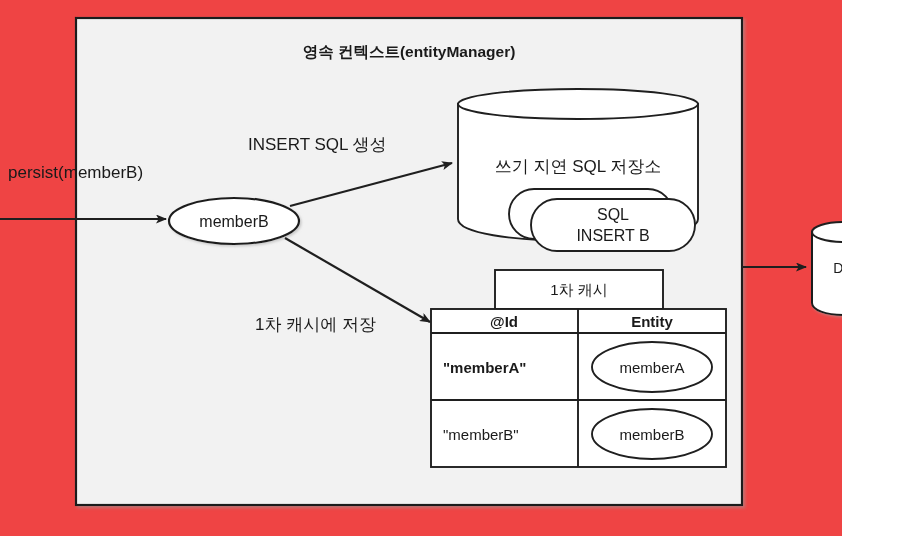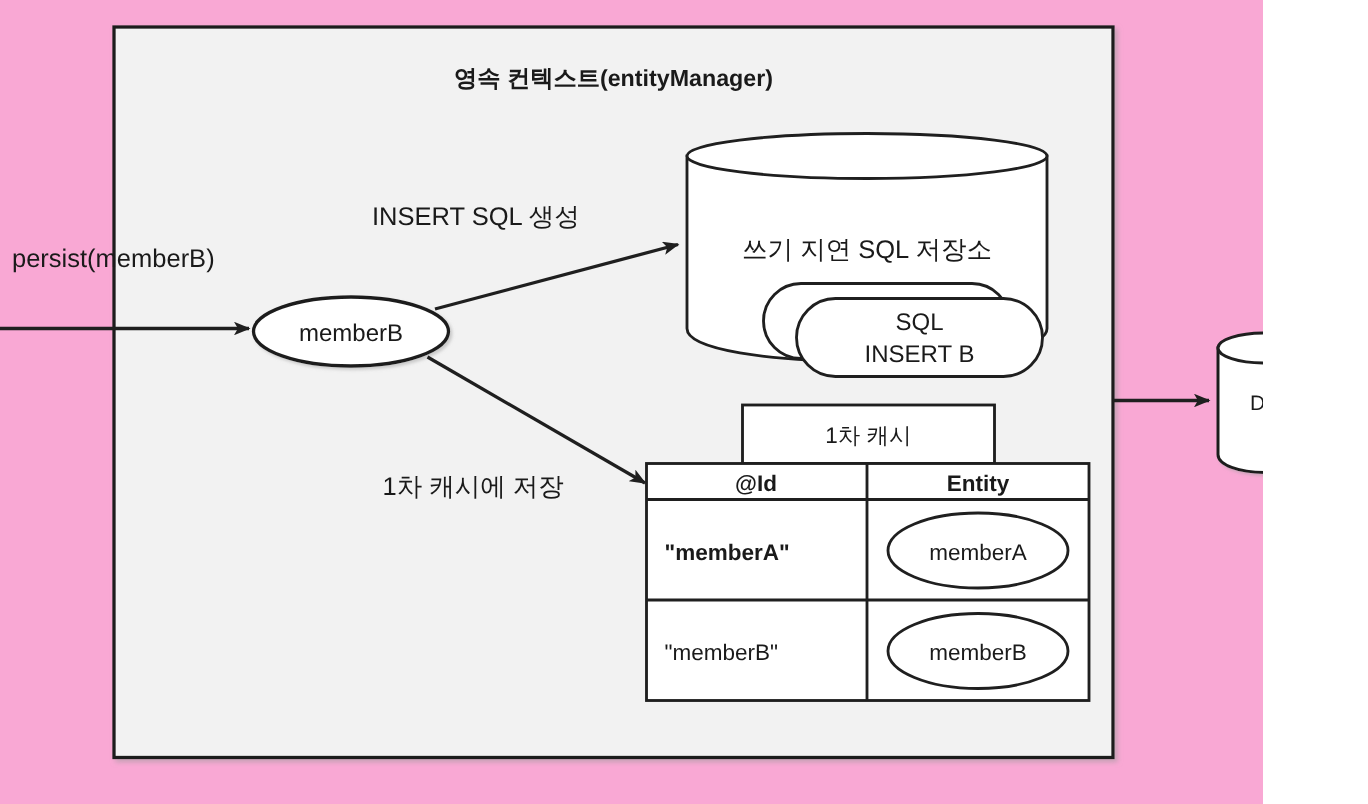--- a/index.html
+++ b/index.html
@@ -5,21 +5,21 @@
   html, body {
     margin: 0;
     padding: 0;
     background: #ffffff;
     font-family: "Liberation Sans", "DejaVu Sans", sans-serif;
   }
   #canvas {
     position: relative;
     width: 842px;
     height: 536px;
-    background: #f9a8d4;
+    background: #ef4444;
     overflow: hidden;
   }
   #diagram-svg {
     position: absolute;
     left: 0;
     top: 0;
   }
   .svg-text {
     font-family: "Liberation Sans", "DejaVu Sans", sans-serif;
     fill: #1a1a1a;

